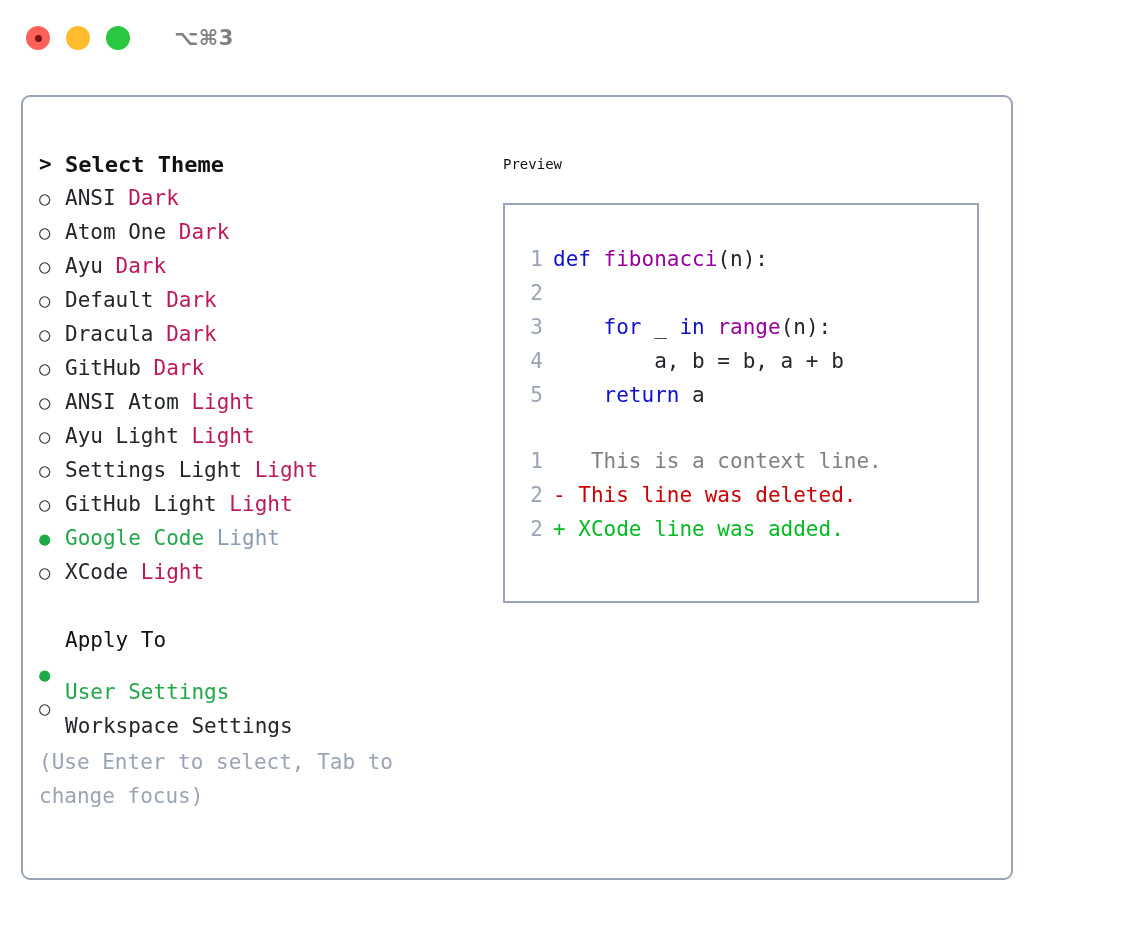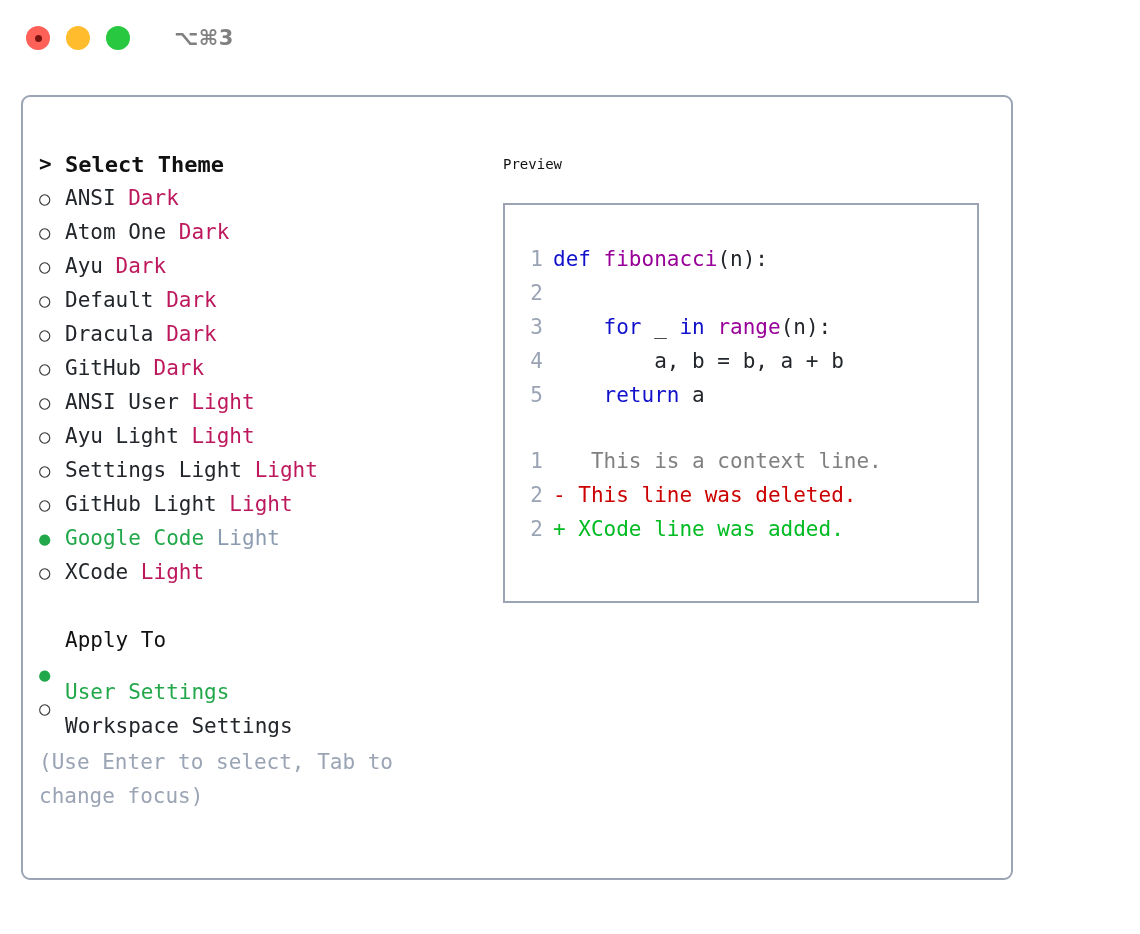--- a/index.html
+++ b/index.html
@@ -210,21 +210,21 @@
         <span class="title">Select Theme</span>
       </div>
 
       <div id="theme-list">
           <div class="row"><span class="bullet">○</span><span class="theme-name">ANSI</span><span class="theme-kind"> Dark</span></div>
           <div class="row"><span class="bullet">○</span><span class="theme-name">Atom One</span><span class="theme-kind"> Dark</span></div>
           <div class="row"><span class="bullet">○</span><span class="theme-name">Ayu</span><span class="theme-kind"> Dark</span></div>
           <div class="row"><span class="bullet">○</span><span class="theme-name">Default</span><span class="theme-kind"> Dark</span></div>
           <div class="row"><span class="bullet">○</span><span class="theme-name">Dracula</span><span class="theme-kind"> Dark</span></div>
           <div class="row"><span class="bullet">○</span><span class="theme-name">GitHub</span><span class="theme-kind"> Dark</span></div>
-          <div class="row"><span class="bullet">○</span><span class="theme-name">ANSI User</span><span class="theme-kind"> Light</span></div>
+          <div class="row"><span class="bullet">○</span><span class="theme-name">ANSI Atom</span><span class="theme-kind"> Light</span></div>
           <div class="row"><span class="bullet">○</span><span class="theme-name">Ayu Light</span><span class="theme-kind"> Light</span></div>
           <div class="row"><span class="bullet">○</span><span class="theme-name">Settings Light</span><span class="theme-kind"> Light</span></div>
           <div class="row"><span class="bullet">○</span><span class="theme-name">GitHub Light</span><span class="theme-kind"> Light</span></div>
           <div class="row selected"><span class="bullet sel">●</span><span class="theme-name">Google Code</span><span class="theme-kind"> Light</span></div>
           <div class="row"><span class="bullet">○</span><span class="theme-name">XCode</span><span class="theme-kind"> Light</span></div>
         </div>
 
       <div class="spacer-row"></div>
 
       <div id="applyto-label">Apply To</div>

